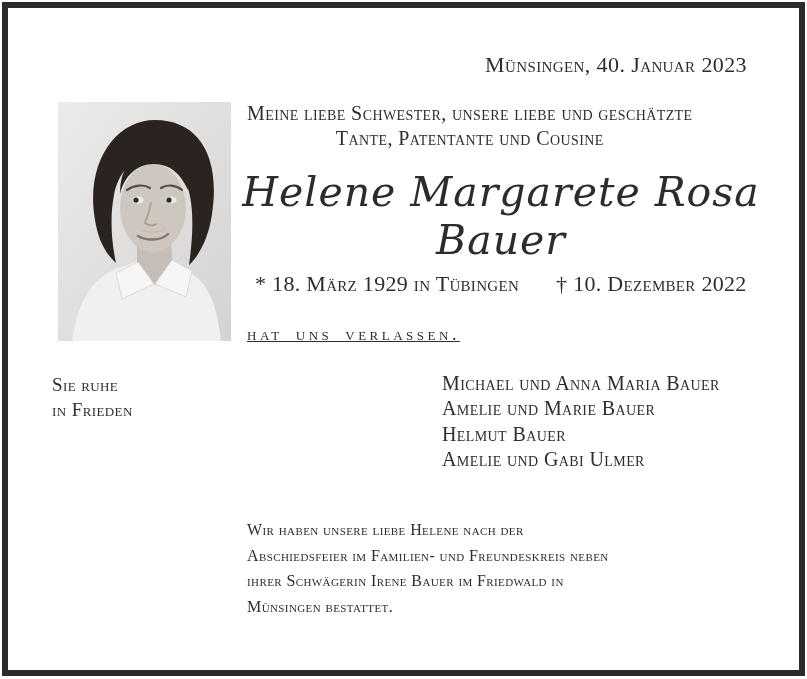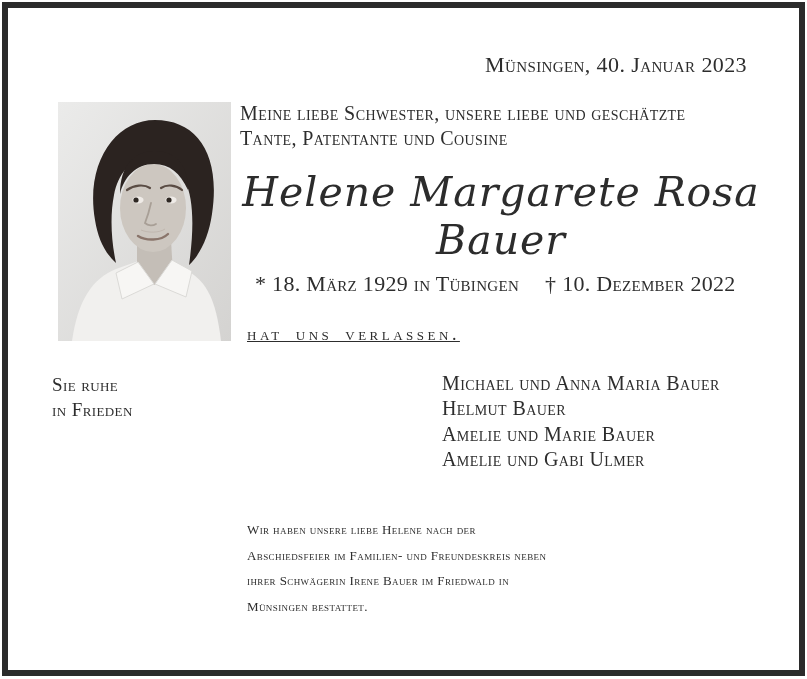--- a/index.html
+++ b/index.html
@@ -12,49 +12,49 @@
     position:absolute; top:2px; left:2px; right:2px; bottom:3px;
     border:6px solid #2b2b2b; pointer-events:none;
   }
   .dateline {
     position:absolute; top:52px; right:60px;
     font-size:22px; letter-spacing:0.4px; font-variant:small-caps;
   }
   .photo { position:absolute; left:58px; top:102px; width:173px; height:239px; }
   .photo svg { display:block; }
   .salutation {
-    position:absolute; left:240px; top:101px;
-    font-size:20px; line-height:25px; letter-spacing:0.4px; font-variant:small-caps;
+    position:absolute; left:247px; top:101px;
+    font-size:20px; line-height:25px; letter-spacing:0.4px; font-variant:small-caps;text-align:center;
   }
   .deceased-name {
     position:absolute; left:241px; top:168px; width:520px; text-align:center;
     font-family:"DejaVu Serif","Liberation Serif",serif;
     font-style:italic; font-size:41px; line-height:48px; letter-spacing:1px;
     color:#2c2c2c;
   }
   .dates {
     position:absolute; left:255px; top:271px;
-    display:flex; gap:26px; font-size:22px; letter-spacing:0.3px; font-variant:small-caps;
+    display:flex; gap:37px; font-size:22px; letter-spacing:0.3px; font-variant:small-caps;
     white-space:nowrap;
   }
   .farewell {
     position:absolute; left:247px; top:324px;
     font-size:18px; letter-spacing:3.5px; word-spacing:5px; font-variant:small-caps;text-decoration:underline;
   }
   .rip {
     position:absolute; left:52px; top:372px; width:172px; text-align:left;
     font-size:19px; line-height:25px; letter-spacing:0.4px; font-variant:small-caps;
   }
   .mourners {
     position:absolute; left:442px; top:371px;
     font-size:20px; line-height:25.4px; letter-spacing:0.4px; font-variant:small-caps;
   }
   .closing {
     position:absolute; left:247px; top:517px;
-    font-size:13px; line-height:25.5px; letter-spacing:0.4px; font-variant:small-caps;
+    font-size:16px; line-height:25.5px; letter-spacing:0.4px; font-variant:small-caps;
   }
 </style>
 </head>
 <body>
 
 <div class="frame"></div>
 
 <div class="dateline">Münsingen, 40. Januar 2023</div>
 
 <div class="photo">
@@ -103,18 +103,18 @@
   <span>* 18. März 1929 in Tübingen</span>
   <span>† 10. Dezember 2022</span>
 </div>
 
 <div class="farewell">hat uns verlassen.</div>
 
 <div class="rip">Sie ruhe<br>in Frieden</div>
 
 <div class="mourners">
     <div>Michael und Anna Maria Bauer</div>
+    <div>Amelie und Marie Bauer</div>
     <div>Helmut Bauer</div>
-    <div>Amelie und Marie Bauer</div>
     <div>Amelie und Gabi Ulmer</div>
   </div>
 
 <div class="closing">Wir haben unsere liebe Helene nach der<br>Abschiedsfeier im Familien- und Freundeskreis neben<br>ihrer Schwägerin Irene Bauer im Friedwald in<br>Münsingen bestattet.</div>
 
 </body></html>

